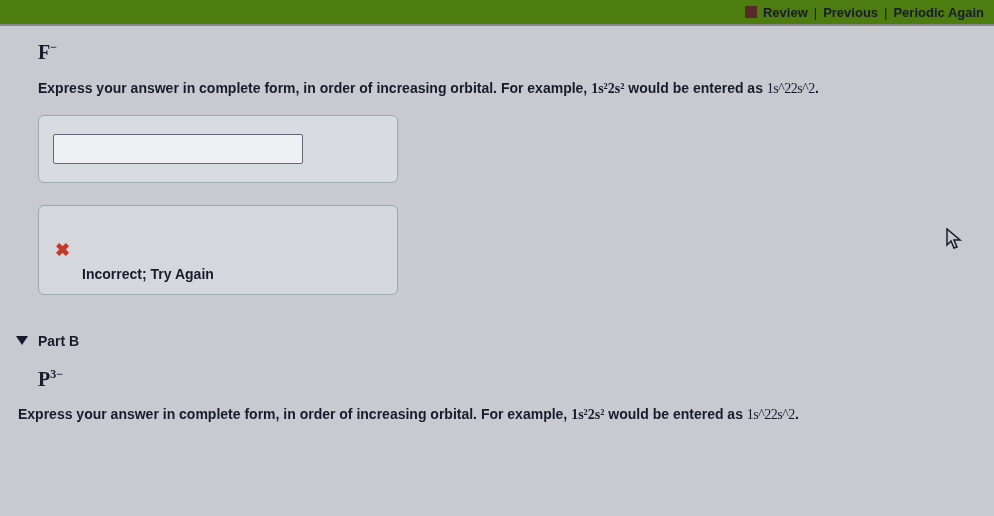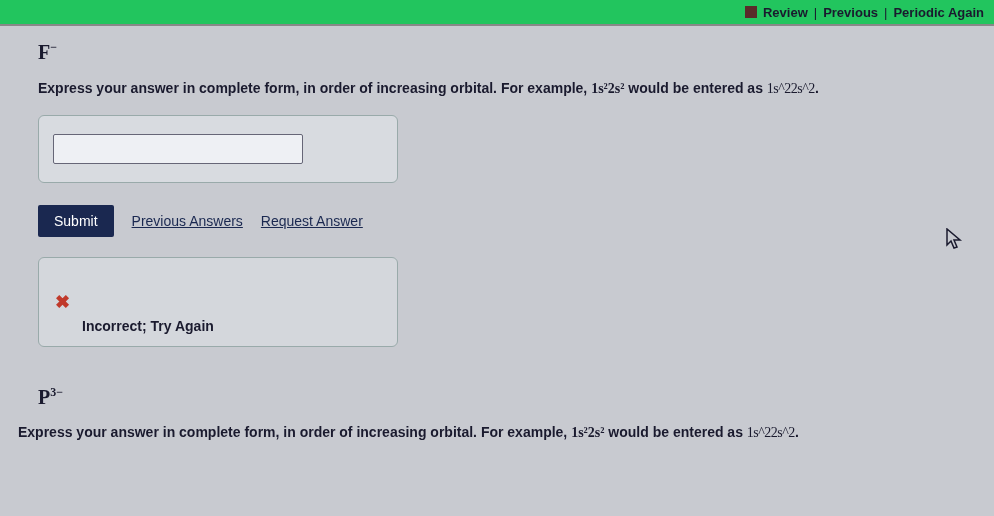--- a/index.html
+++ b/index.html
@@ -6,21 +6,21 @@
     body {
       font-family: Arial, Helvetica, sans-serif;
       background: #c8cad0;
       width: 994px;
       height: 516px;
       overflow: hidden;
       font-size: 13px;
       color: #1a1a2e;
     }
     .top-bar {
-      background: #22c55e;
+      background: #4d7c0f;
       height: 26px;
       border-bottom: 2px solid #888;
       display: flex;
       align-items: center;
       justify-content: flex-end;
       padding-right: 10px;
       gap: 6px;
     }
     .top-bar .flag-icon {
       width: 12px;
@@ -168,31 +168,30 @@
   </div>
 
   <div class="instruction">
     <span>Express your answer in complete form, in order of increasing orbital. For example, </span><span class="math">1s²2s²</span><span> would be entered as </span><span class="mono">1s^22s^2</span><span>.</span>
   </div>
 
   <div class="answer-box-wrap">
     <input type="text" class="answer-input" value="" style="">
   </div>
 
-  <div class="actions">
-    <button class="submit-btn">Submit</button>
-    <a class="link-action">Previous Answers</a>
-    <a class="link-action">Request Answer</a>
-  </div>
 
   <div class="feedback-box">
     <span class="feedback-x">✖</span>
     <span class="feedback-text">Incorrect; Try Again</span>
   </div>
 
+  <div class="part-header">
+    <span class="caret-down"></span>
+    <span class="part-title">Part B</span>
+  </div>
 
   <div class="species">
     <span>P</span><sup>3−</sup>
   </div>
 
   <div class="instruction" style="margin-left:-20px;">
     <span>Express your answer in complete form, in order of increasing orbital. For example, </span><span class="math">1s²2s²</span><span> would be entered as </span><span class="mono">1s^22s^2</span><span>.</span>
   </div>
 
   <div class="cursor-arrow">

